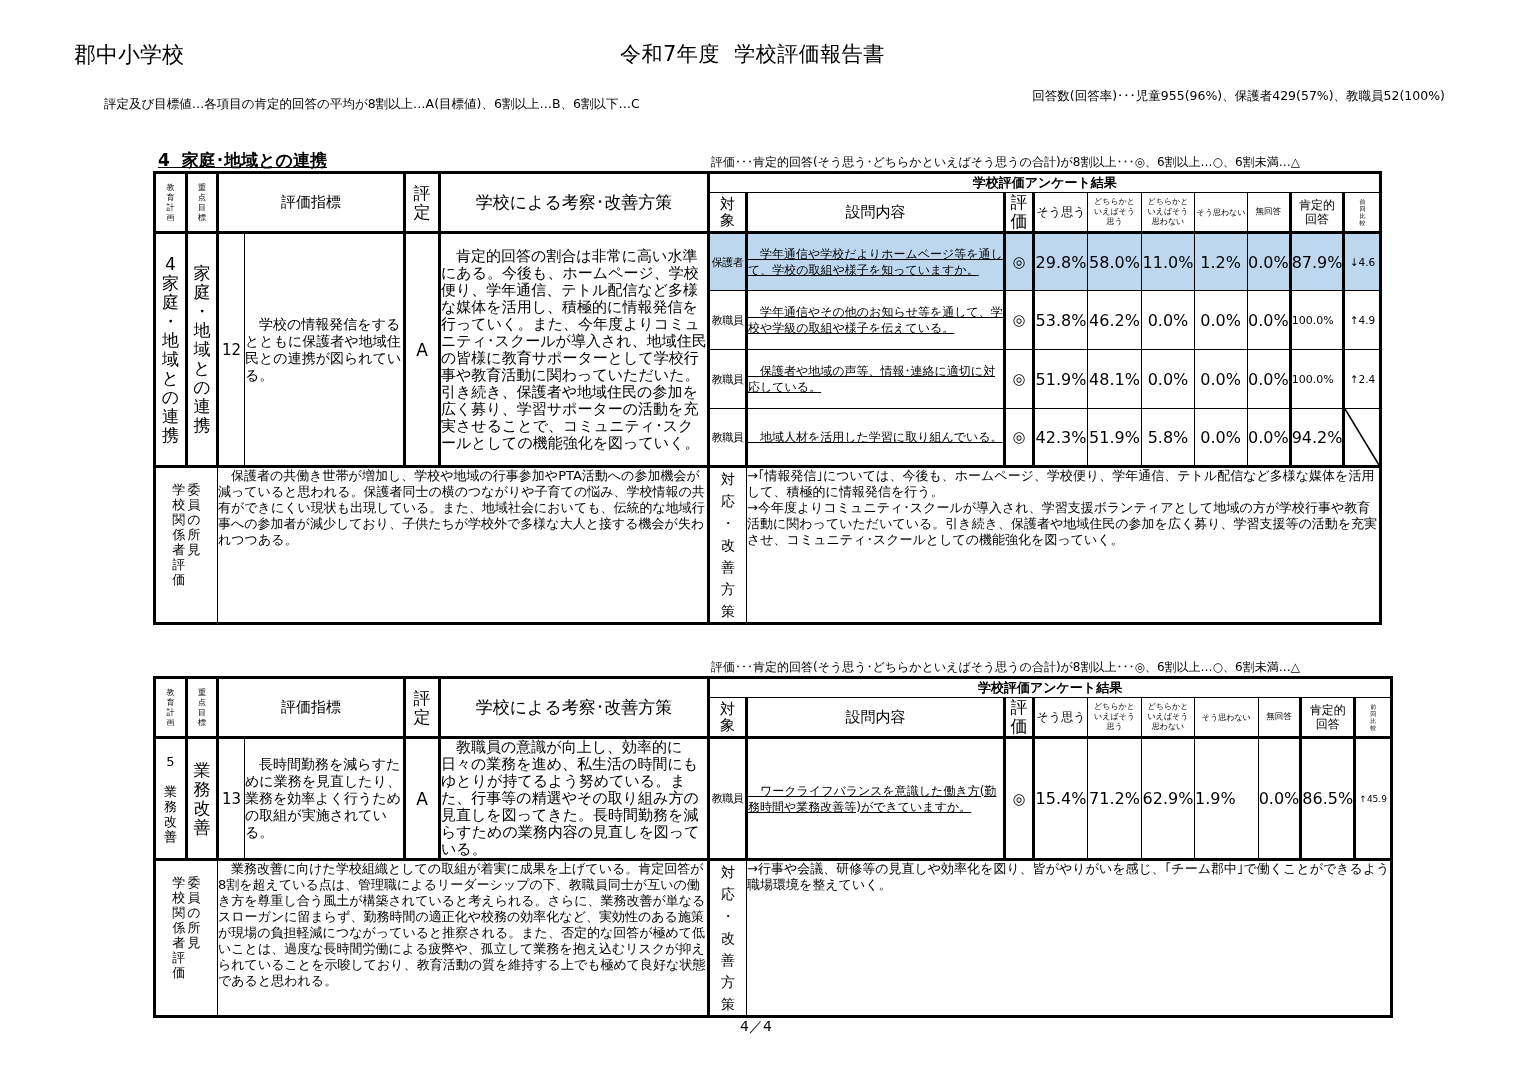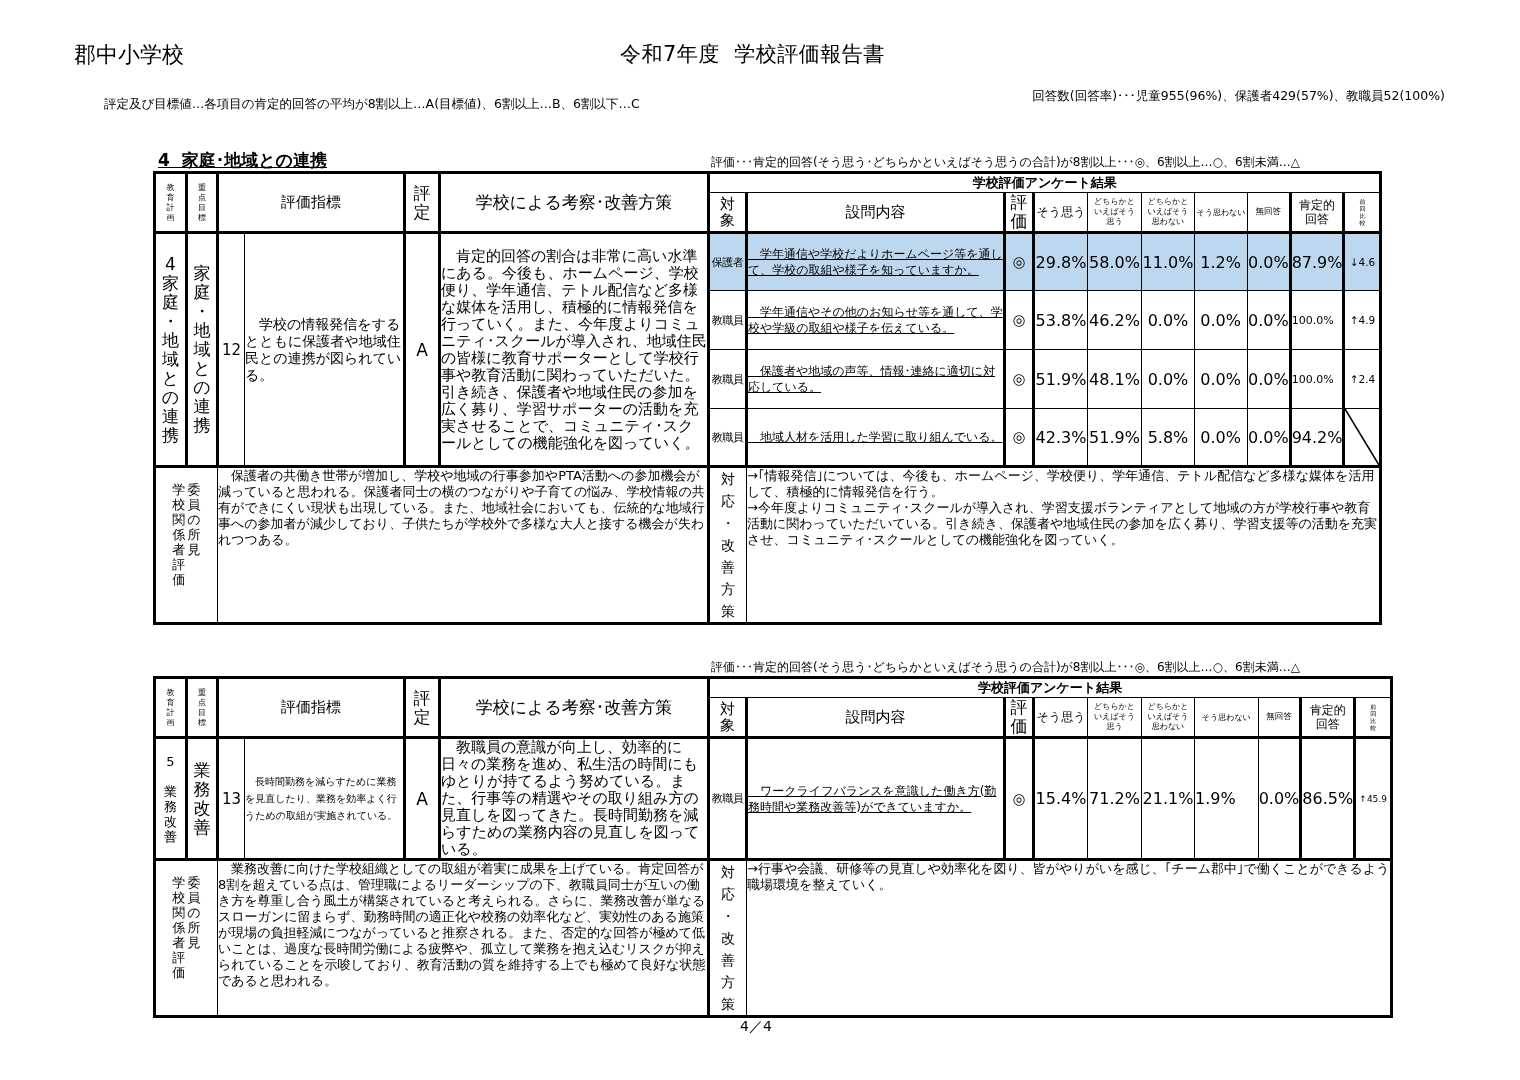--- a/index.html
+++ b/index.html
@@ -333,29 +333,29 @@
           </td>
       <td rowspan="1" class="lb bb c big-vert">
             <div class="">
               <div>業</div>
               <div>務</div>
               <div>改</div>
               <div>善</div>
             </div>
           </td>
       <td rowspan="1" class="lb bb c" style="font-size:15px">13</td>
-      <td rowspan="1" class="bb cell-text" style="font-size:10px">　長時間勤務を減らすために業務を見直したり、業務を効率よく行うための取組が実施されている。</td>
+      <td rowspan="1" class="bb cell-text" style="font-size:14px">　長時間勤務を減らすために業務を見直したり、業務を効率よく行うための取組が実施されている。</td>
       <td rowspan="1" class="lb bb c" style="font-size:17px">A</td>
       <td rowspan="1" class="lb bb cell-text">　教職員の意識が向上し、効率的に日々の業務を進め、私生活の時間にもゆとりが持てるよう努めている。また、行事等の精選やその取り組み方の見直しを図ってきた。長時間勤務を減らすための業務内容の見直しを図っている。</td>
       <td class="lb target bb">教職員</td>
       <td class="lb q-text bb">　ワークライフバランスを意識した働き方(勤務時間や業務改善等)ができていますか。</td>
       <td class="lb c bb" style="font-size:15px">◎</td>
       <td class="lb pct bb">15.4%</td>
       <td class="pct bb">71.2%</td>
-      <td class="pct bb">21.1%</td>
+      <td class="pct bb">62.9%</td>
       <td class="pct bb" style="text-align:right;padding-right:22px">1.9%</td>
       <td class="pct bb">0.0%</td>
       <td class="lb pct bb">86.5%</td>
       <td class="lb rb bb htiny" style="text-align:center;font-size:9px">↑45.9</td>
     </tr>
     <tr style="height:145px">
       <td colspan="2" class="lb bb side-lbl">
         <div class="side-grid">
               <div class="colA">
                 <div>学</div>

